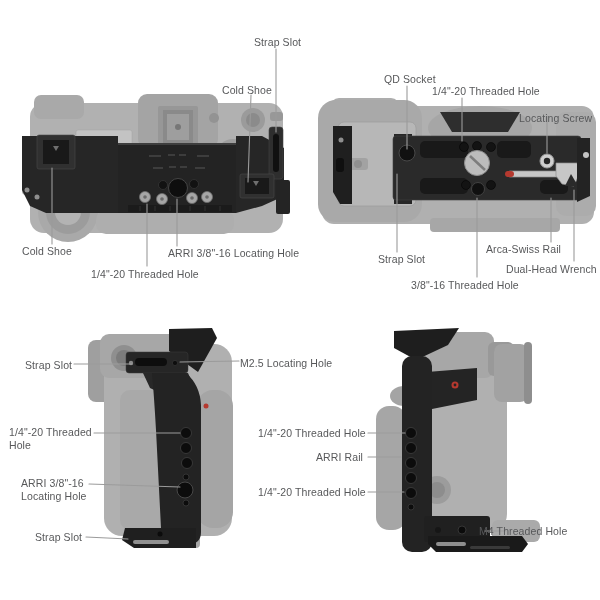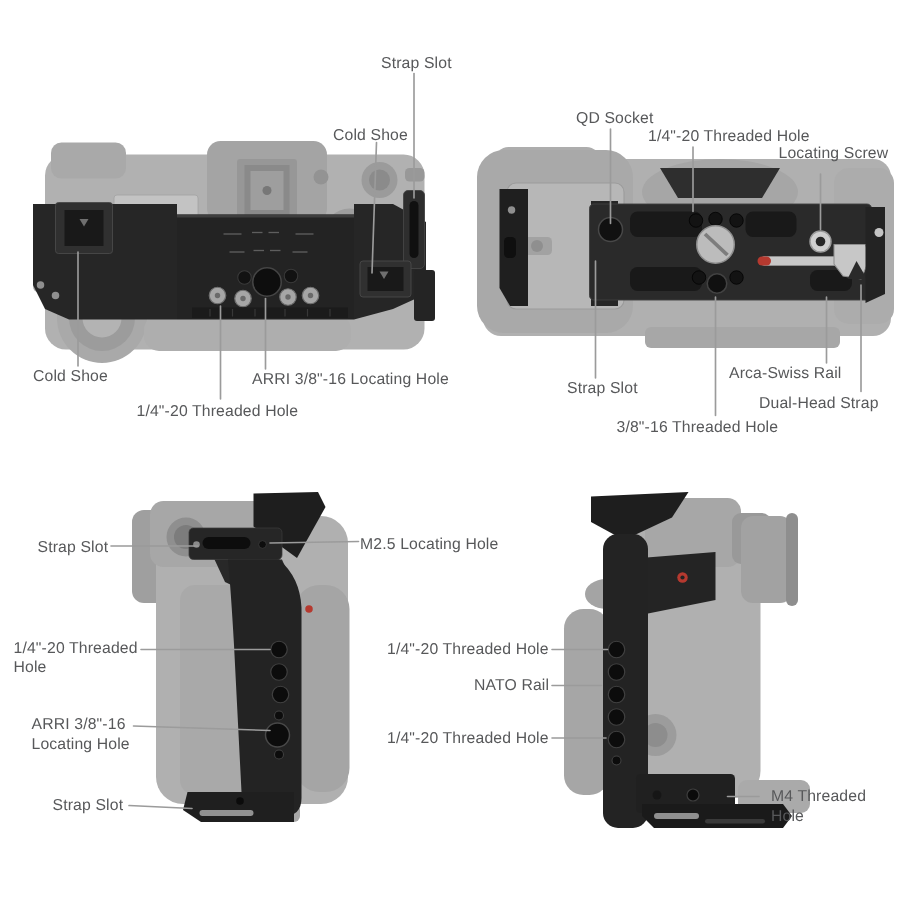--- a/index.html
+++ b/index.html
@@ -249,32 +249,32 @@
 </svg>
 
 <div class="label" style="left:254px;top:36px">Strap Slot</div>
 <div class="label" style="left:222px;top:84px">Cold Shoe</div>
 <div class="label" style="left:22px;top:245px">Cold Shoe</div>
 <div class="label" style="left:168px;top:247px">ARRI 3/8"-16 Locating Hole</div>
 <div class="label" style="left:91px;top:268px">1/4"-20 Threaded Hole</div>
 
 <div class="label" style="left:384px;top:73px">QD Socket</div>
 <div class="label" style="left:432px;top:85px">1/4"-20 Threaded Hole</div>
-<div class="label" style="left:519px;top:96px">Locating Screw</div>
+<div class="label" style="left:519px;top:112px">Locating Screw</div>
 <div class="label" style="left:378px;top:253px">Strap Slot</div>
 <div class="label" style="left:486px;top:243px">Arca-Swiss Rail</div>
-<div class="label" style="left:506px;top:263px">Dual-Head Strap</div>
+<div class="label" style="left:506px;top:263px">Dual-Head Wrench</div>
 <div class="label" style="left:411px;top:279px">3/8"-16 Threaded Hole</div>
 
 <div class="label" style="left:25px;top:359px">Strap Slot</div>
 <div class="label" style="left:240px;top:357px">M2.5 Locating Hole</div>
 <div class="label" style="left:9px;top:426px">1/4"-20 Threaded
 Hole</div>
 <div class="label" style="left:21px;top:477px">ARRI 3/8"-16
 Locating Hole</div>
 <div class="label" style="left:35px;top:531px">Strap Slot</div>
 
 <div class="label" style="left:258px;top:427px">1/4"-20 Threaded Hole</div>
-<div class="label" style="left:316px;top:451px">NATO Rail</div>
+<div class="label" style="left:316px;top:451px">ARRI Rail</div>
 <div class="label" style="left:258px;top:486px">1/4"-20 Threaded Hole</div>
-<div class="label" style="left:514px;top:525px">M4 Threaded Hole</div>
+<div class="label" style="left:479px;top:525px">M4 Threaded Hole</div>
 
 </div>
 
 </body></html>

